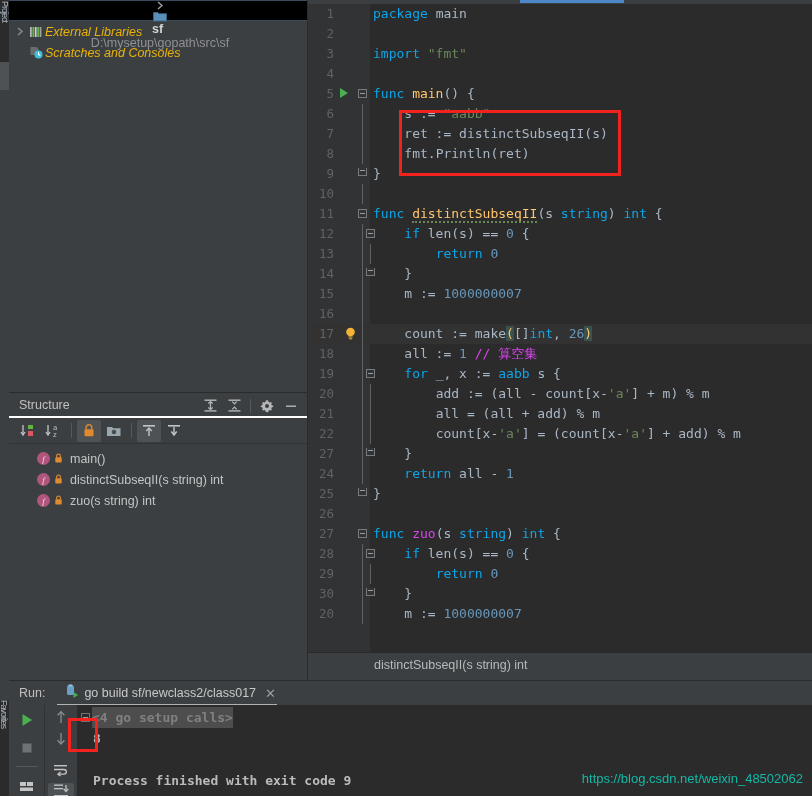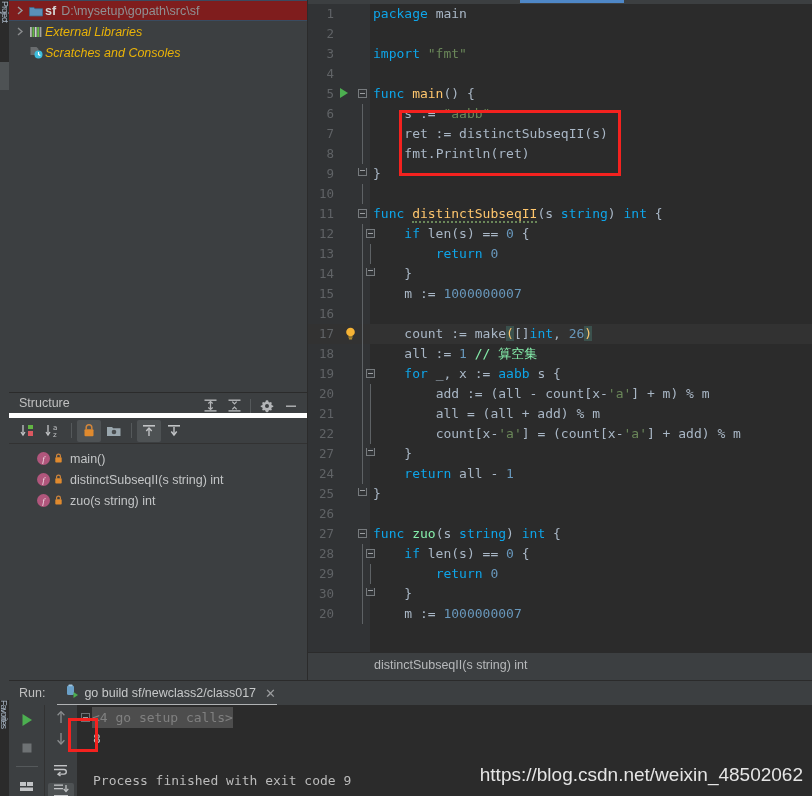--- a/index.html
+++ b/index.html
@@ -58,23 +58,24 @@
   }
   .tree-row {
     display: flex; align-items: center;
     height: 21px;
     padding-left: 4px;
     font-size: 12.5px;
     color: #bbbbbb;
     white-space: nowrap;
   }
   .tree-row.selected {
-    background: #7f1d1d;
+    background: #000000;
     border-top: 1px solid #3a4b60;
     border-bottom: 1px solid #3a4b60;
+    flex-direction: column;
   }
   .arrow {
     width: 14px; min-width:14px; text-align: center;
     color: #8a8a8a; font-size: 9px;
     line-height: 1;
   }
   .arrow svg { display:block; margin: 0 auto; }
   .tico { width: 18px; min-width:18px; display:flex; align-items:center; justify-content:center; }
   .tree-label-bold { font-weight: bold; color: #d4d4d4; margin-right: 5px; }
   .tree-label-path { color: #8f9194; }
@@ -86,21 +87,21 @@
     width: 299px; height: 288px;
     background: #3c3f41;
     border-right: 1px solid #2b2b2b;
     border-top: 1px solid #2b2b2b;
   }
   .structure-header {
     position: relative;
     height: 25px;
     display: flex; align-items: center;
     padding-left: 10px;
-    border-bottom: 5px solid #ffffff;
+    border-bottom: 2px solid #ffffff;
     text-align: right;
   }
   .structure-title { font-size: 12.5px; color: #c0c0c0; }
   .structure-header-icons {
     position: absolute; right: 5px; top: 0;
     height: 25px; display: flex; align-items: center; gap: 2px;
   }
   .hdr-ico {
     width: 22px; height: 22px;
     display:flex; align-items:center; justify-content:center;
@@ -229,21 +230,21 @@
   .bulb {
     position:absolute; left: 8px; top: 3px;
     width: 13px; height: 14px;
   }
 
   
   .k  { color: #0ea5e9; }          
   .s  { color: #6a8759; }          
   .n  { color: #6897bb; }          
   .fu { color: #ffc66d; }          
-  .cm { color: #86efac; margin-top: 37px; }          
+  .cm { color: #d946ef; margin-top: 37px; }          
   .d  { color: #a9b7c6; }          
   .br { background: #3b514d; color:#ffc66d; } 
   .wav { border-bottom: 2px dotted #6a8759; }
 
   
   .redbox {
     position: absolute;
     border: 3px solid #f4221f;
     pointer-events: none;
   }
@@ -285,20 +286,21 @@
   .run-tab-close { color: #9b9d9f; font-size: 13px; padding-left: 4px; }
   .run-tab-underline {
     position:absolute; left: 48px; top: 23px;
     width: 220px; height: 2px; background: #b0b2b4;
   }
 
   .run-body {
     position: relative;
     height: 92px;
     display: flex;
+    font-weight: bold;
   }
   .run-toolbar-l {
     width: 35px; height: 92px;
     background: #3c3f41;
     display:flex; flex-direction: column; align-items:center;
     padding-top: 4px;
     gap: 6px;
   }
   .run-toolbar-2 {
     width: 33px; height: 92px;
@@ -333,22 +335,22 @@
     position: relative;
     margin-right: 2px;
   }
   .foldbox-c:after {
     content:''; position:absolute; left:1px; top:3px; width:5px; height:1px; background:#9a9da0;
   }
   .csetup { background: #4d4d4d; color: #808080; }
   .cout { color: #bbbbbb; padding-left: 12px; }
   .watermark {
     position:absolute; right: 9px; bottom: 10px;
-    font-size: 19px;
-    color: #e5e5e5;
+    font-size: 13px;
+    color: #14b8a6;
     font-family: "Liberation Sans", sans-serif;
   }
 </style>
 </head>
 <body>
 
 <div id="app">
 
   <div class="left-strip">
     <div class="vtab">Project</div>

